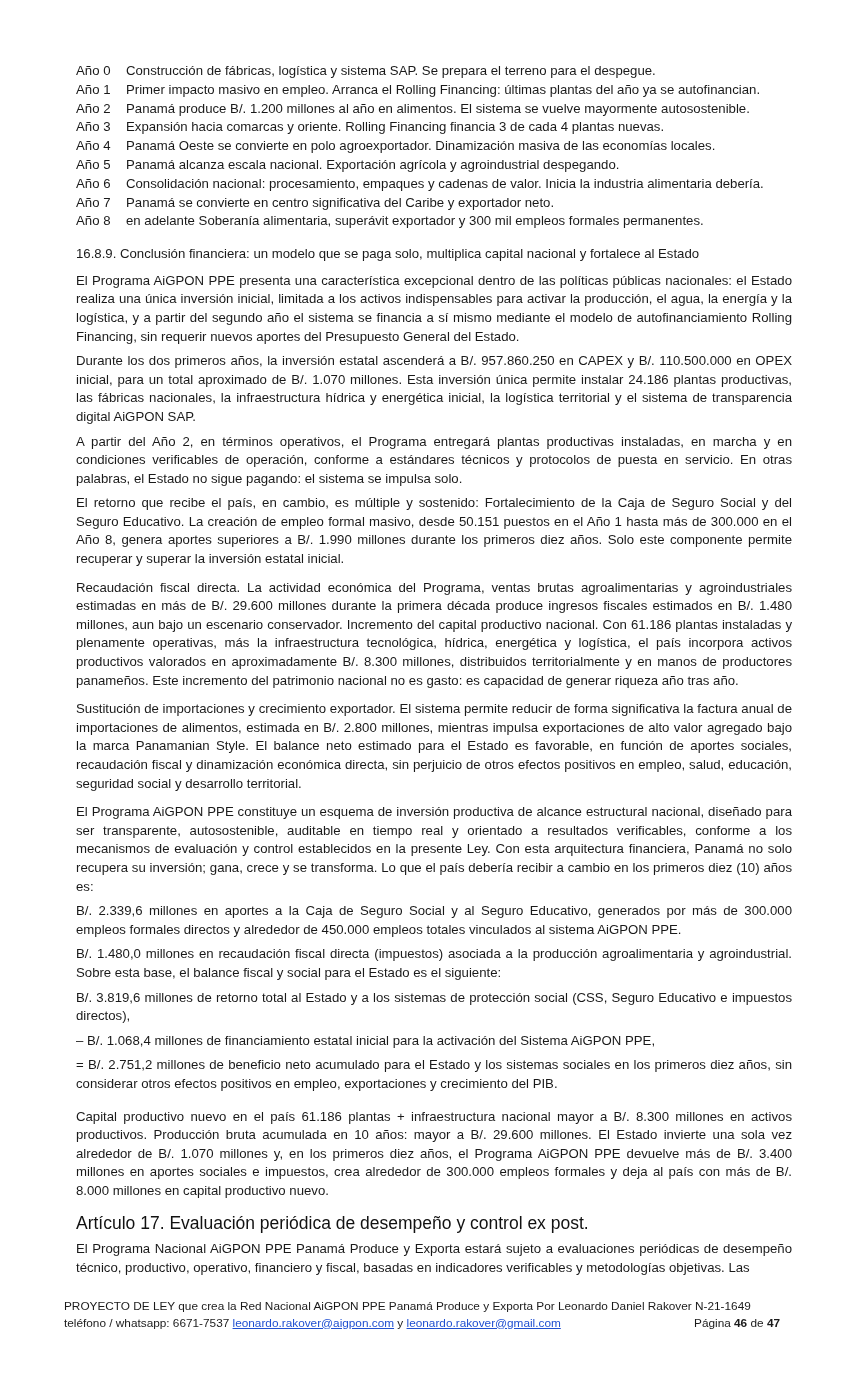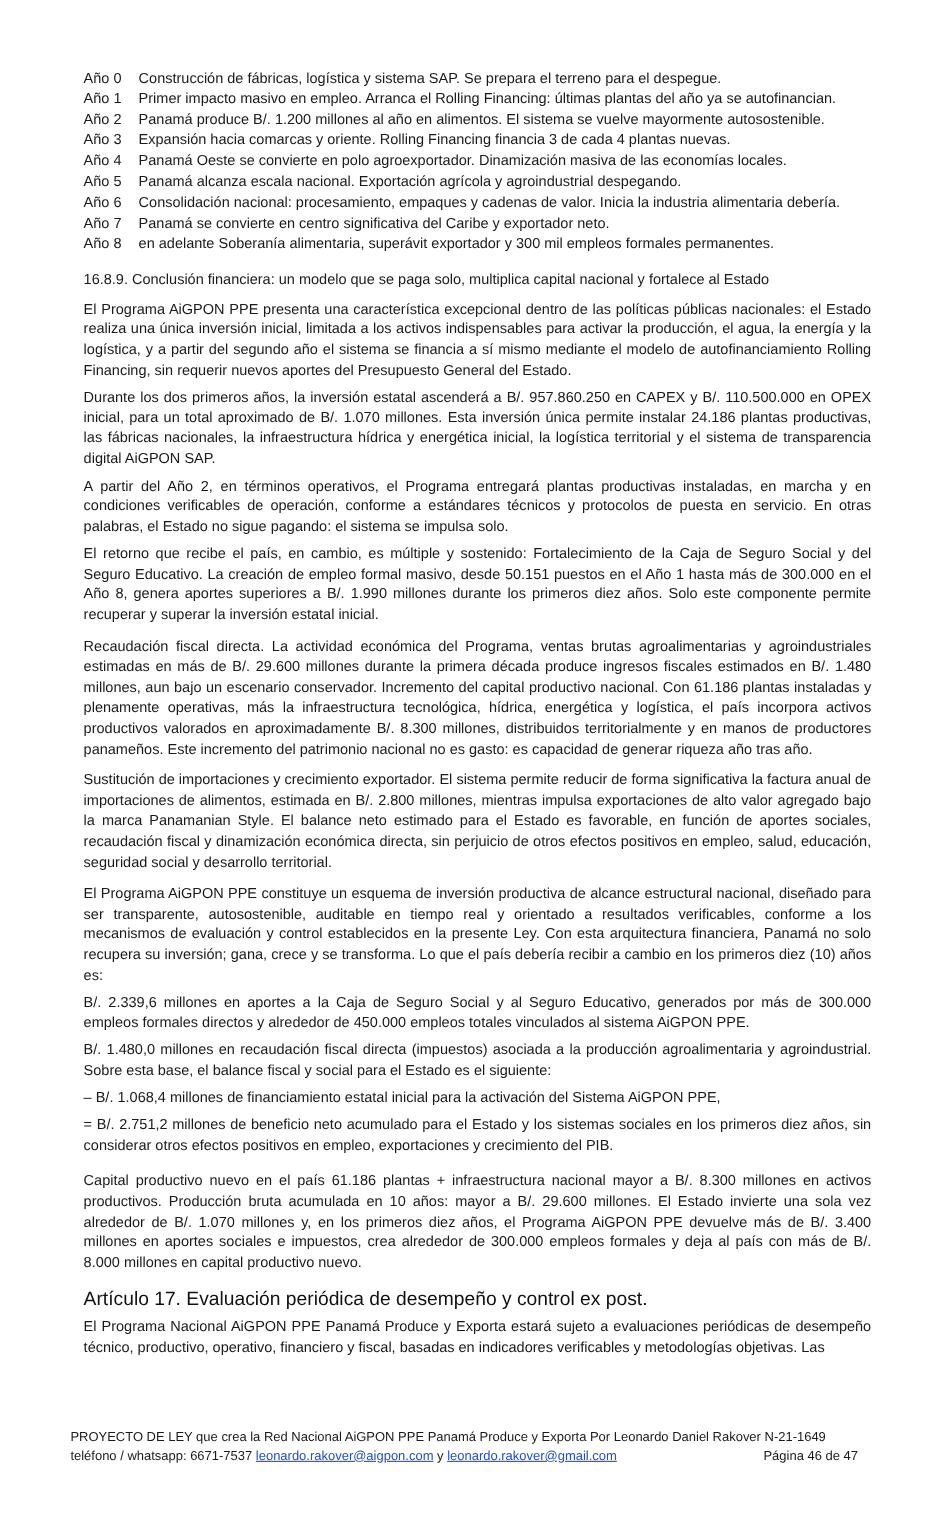--- a/index.html
+++ b/index.html
@@ -23,21 +23,21 @@
   h2.article {
     font-weight: normal; font-size: 17.5px; line-height: 22px;
     margin: 12px 0 6px 0; color: #111;
   }
   .footer {
     position: absolute; left: 64px; top: 1298px; width: 716px;
     font-size: 11.8px; line-height: 16.6px; color: #1a1a1a;
   }
   .footer a { color: #1f4fd1; text-decoration: underline; }
   .footer-row2 { display: flex; justify-content: space-between; }
-  .pagenum b { font-weight: normal; }
+  .pagenum b { font-weight: bold; }
 </style>
 </head>
 <body>
 
 <div class="page">
 
   <ul class="years">
     <li class="year-row">
         <span class="year-label">Año 0</span>
         <span class="year-text">Construcción de fábricas, logística y sistema SAP. Se prepara el terreno para el despegue.</span>
@@ -80,20 +80,21 @@
 
   <p class="body">El Programa AiGPON PPE presenta una característica excepcional dentro de las políticas públicas nacionales: el Estado realiza una única inversión inicial, limitada a los activos indispensables para activar la producción, el agua, la energía y la logística, y a partir del segundo año el sistema se financia a sí mismo mediante el modelo de autofinanciamiento Rolling Financing, sin requerir nuevos aportes del Presupuesto General del Estado.</p>
   <p class="body">Durante los dos primeros años, la inversión estatal ascenderá a B/. 957.860.250 en CAPEX y B/. 110.500.000 en OPEX inicial, para un total aproximado de B/. 1.070 millones. Esta inversión única permite instalar 24.186 plantas productivas, las fábricas nacionales, la infraestructura hídrica y energética inicial, la logística territorial y el sistema de transparencia digital AiGPON SAP.</p>
   <p class="body">A partir del Año 2, en términos operativos, el Programa entregará plantas productivas instaladas, en marcha y en condiciones verificables de operación, conforme a estándares técnicos y protocolos de puesta en servicio. En otras palabras, el Estado no sigue pagando: el sistema se impulsa solo.</p>
   <p class="body">El retorno que recibe el país, en cambio, es múltiple y sostenido: Fortalecimiento de la Caja de Seguro Social y del Seguro Educativo. La creación de empleo formal masivo, desde 50.151 puestos en el Año 1 hasta más de 300.000 en el Año 8, genera aportes superiores a B/. 1.990 millones durante los primeros diez años. Solo este componente permite recuperar y superar la inversión estatal inicial.</p>
   <p class="body gap">Recaudación fiscal directa. La actividad económica del Programa, ventas brutas agroalimentarias y agroindustriales estimadas en más de B/. 29.600 millones durante la primera década produce ingresos fiscales estimados en B/. 1.480 millones, aun bajo un escenario conservador. Incremento del capital productivo nacional. Con 61.186 plantas instaladas y plenamente operativas, más la infraestructura tecnológica, hídrica, energética y logística, el país incorpora activos productivos valorados en aproximadamente B/. 8.300 millones, distribuidos territorialmente y en manos de productores panameños. Este incremento del patrimonio nacional no es gasto: es capacidad de generar riqueza año tras año.</p>
   <p class="body gap">Sustitución de importaciones y crecimiento exportador. El sistema permite reducir de forma significativa la factura anual de importaciones de alimentos, estimada en B/. 2.800 millones, mientras impulsa exportaciones de alto valor agregado bajo la marca Panamanian Style. El balance neto estimado para el Estado es favorable, en función de aportes sociales, recaudación fiscal y dinamización económica directa, sin perjuicio de otros efectos positivos en empleo, salud, educación, seguridad social y desarrollo territorial.</p>
   <p class="body gap">El Programa AiGPON PPE constituye un esquema de inversión productiva de alcance estructural nacional, diseñado para ser transparente, autosostenible, auditable en tiempo real y orientado a resultados verificables, conforme a los mecanismos de evaluación y control establecidos en la presente Ley. Con esta arquitectura financiera, Panamá no solo recupera su inversión; gana, crece y se transforma. Lo que el país debería recibir a cambio en los primeros diez (10) años es:</p>
   <p class="body">B/. 2.339,6 millones en aportes a la Caja de Seguro Social y al Seguro Educativo, generados por más de 300.000 empleos formales directos y alrededor de 450.000 empleos totales vinculados al sistema AiGPON PPE.</p>
   <p class="body">B/. 1.480,0 millones en recaudación fiscal directa (impuestos) asociada a la producción agroalimentaria y agroindustrial. Sobre esta base, el balance fiscal y social para el Estado es el siguiente:</p>
+  <p class="body">B/. 3.819,6 millones de retorno total al Estado y a los sistemas de protección social (CSS, Seguro Educativo e impuestos directos),</p>
   <p class="body">– B/. 1.068,4 millones de financiamiento estatal inicial para la activación del Sistema AiGPON PPE,</p>
   <p class="body">= B/. 2.751,2 millones de beneficio neto acumulado para el Estado y los sistemas sociales en los primeros diez años, sin considerar otros efectos positivos en empleo, exportaciones y crecimiento del PIB.</p>
   <p class="body gap2">Capital productivo nuevo en el país  61.186 plantas + infraestructura nacional mayor a B/. 8.300 millones en activos productivos. Producción bruta acumulada en 10 años: mayor a  B/. 29.600 millones. El Estado invierte una sola vez alrededor de B/. 1.070 millones y, en los primeros diez años, el Programa AiGPON PPE devuelve más de B/. 3.400 millones en aportes sociales e impuestos, crea alrededor de 300.000 empleos formales y deja al país con más de B/. 8.000 millones en capital productivo nuevo.</p>
 
   <h2 class="article">Artículo 17. Evaluación periódica de desempeño y control ex post.</h2>
   <p class="body">El Programa Nacional AiGPON PPE Panamá Produce y Exporta estará sujeto a evaluaciones periódicas de desempeño técnico, productivo, operativo, financiero y fiscal, basadas en indicadores verificables y metodologías objetivas. Las</p>
 </div>
 
 <div class="footer">
   <div>PROYECTO DE LEY que crea la Red Nacional AiGPON PPE  Panamá Produce y Exporta Por Leonardo Daniel Rakover N-21-1649</div>

